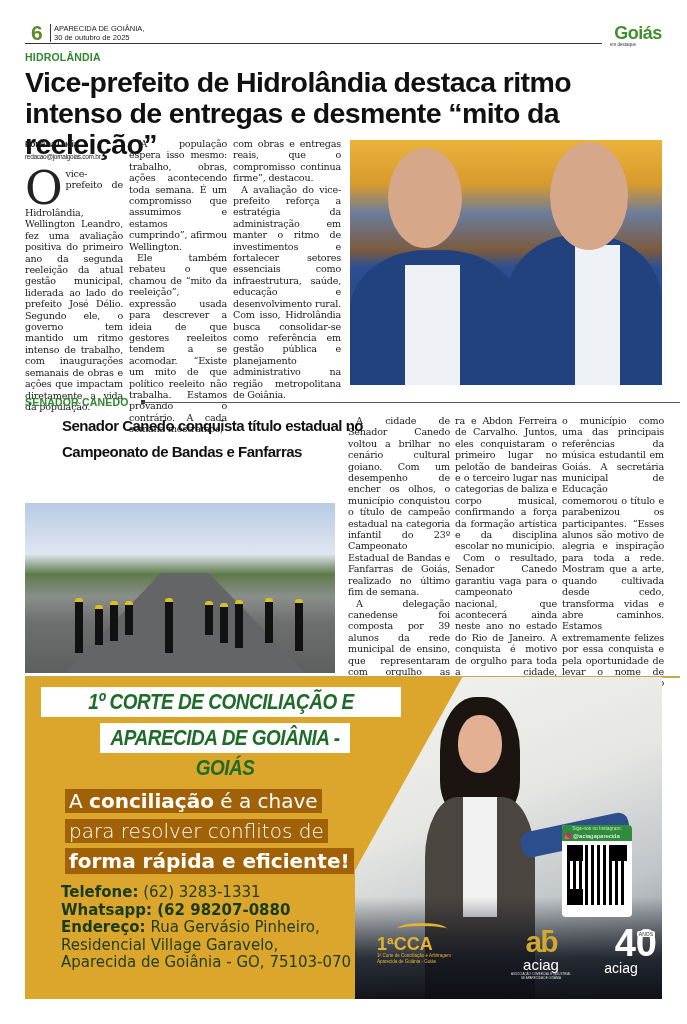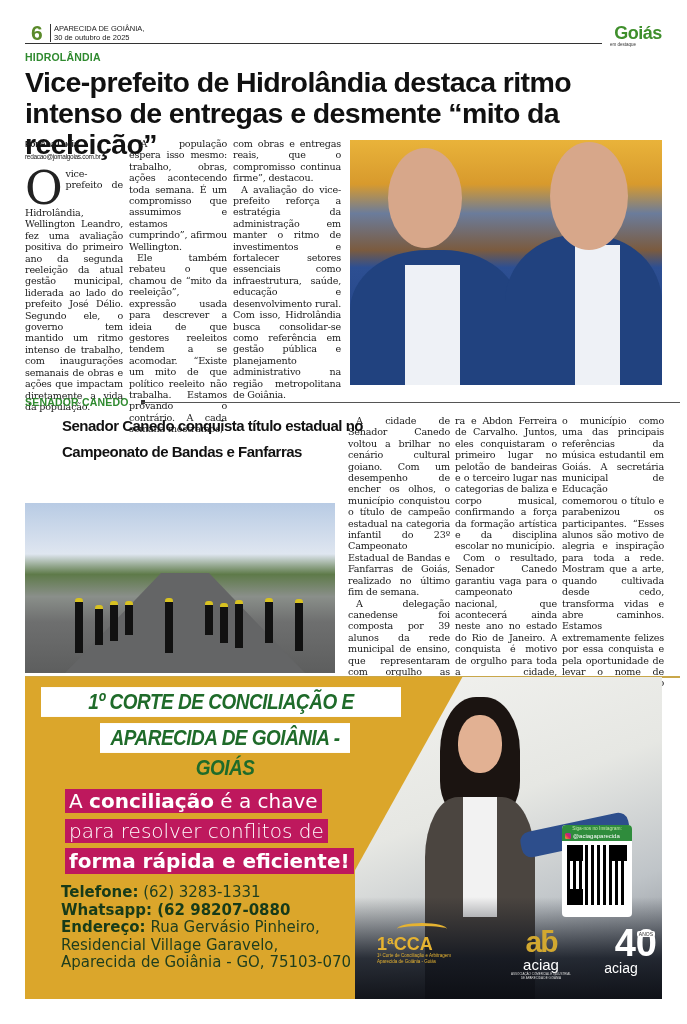--- a/index.html
+++ b/index.html
@@ -43,21 +43,21 @@
   .marcher { position: absolute; width: 8px; height: 40px; background: #111; border-top: 4px solid #d7c122; border-radius: 3px 3px 0 0; }
   .gold-rule { position: absolute; left: 25px; top: 676px; width: 655px; height: 2px; background: #c9a74a; }
 
   
   .ad { position: absolute; left: 25px; top: 677px; width: 637px; height: 322px; background: #dba62b; overflow: hidden; }
   .ad-photo { position: absolute; left: 330px; top: 0; width: 307px; height: 322px;
     background: linear-gradient(160deg, #f2f2ef 0%, #e6e7e3 40%, #bfc4c8 70%, #7b8088 100%); clip-path: polygon(35% 0, 100% 0, 100% 100%, 0 100%, 0 60%); }
   .ad-title-box { position: absolute; background: #fff; font-family: "Liberation Sans", sans-serif; font-weight: bold; font-style: italic; color: #1f6b2a; text-align: center; letter-spacing: -0.5px; transform: scaleY(1.15); }
   .ad-t1 { left: 16px; top: 12px; width: 360px; height: 26px; font-size: 19px; line-height: 26px; }
   .ad-t2 { left: 75px; top: 48px; width: 250px; height: 26px; font-size: 19px; line-height: 26px; }
-  .ad-slogan { position: absolute; background: #be185d; color: #fff; font-family: "DejaVu Sans", sans-serif; padding: 0 4px; white-space: nowrap; }
+  .ad-slogan { position: absolute; background: #a16207; color: #fff; font-family: "DejaVu Sans", sans-serif; padding: 0 4px; white-space: nowrap; }
   .s1 { left: 40px; top: 112px; height: 24px; font-size: 20px; line-height: 24px; }
   .s2 { left: 40px; top: 142px; height: 24px; font-size: 20px; line-height: 24px; font-weight: 300; }
   .s3 { left: 40px; top: 171px; height: 26px; font-size: 20px; line-height: 26px; font-weight: bold; }
   .contact { position: absolute; left: 36px; top: 207px; font-family: "DejaVu Sans", sans-serif; font-size: 15px; line-height: 17.5px; color: #1d3d1e; }
   .contact b { font-weight: bold; color: #173b19; }
 
   .woman { position: absolute; left: 400px; top: 20px; width: 110px; height: 302px; }
   .woman .hair { position: absolute; left: 15px; top: 0; width: 80px; height: 120px; background: #1b1411; border-radius: 45% 45% 30% 30%; }
   .woman .face { position: absolute; left: 33px; top: 18px; width: 44px; height: 58px; background: #e2b193; border-radius: 48%; }
   .woman .jacket { position: absolute; left: 0; top: 100px; width: 110px; height: 202px; background: #4b4540; border-radius: 30% 30% 0 0; }

